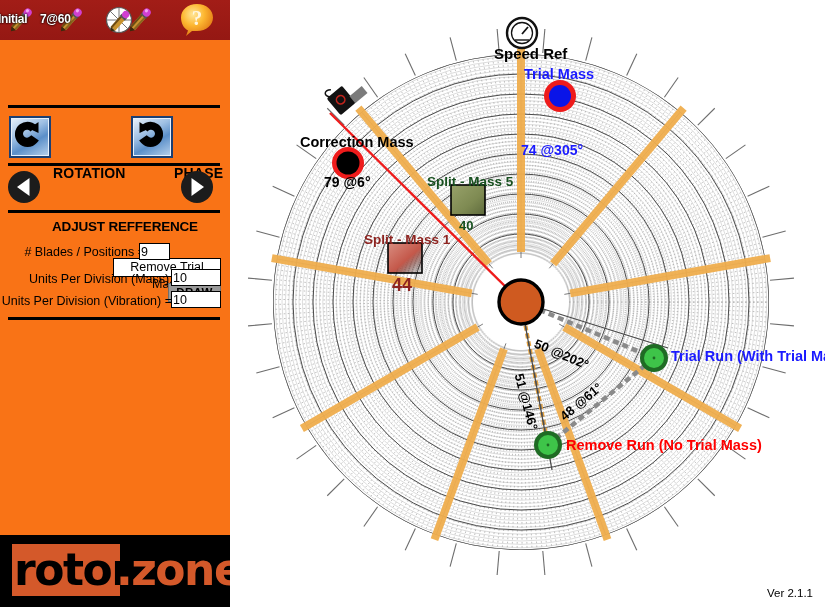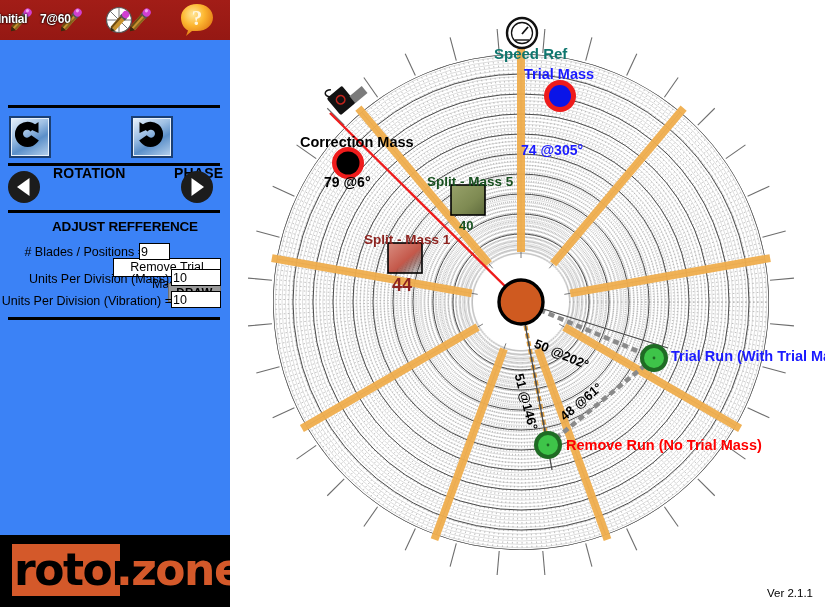--- a/index.html
+++ b/index.html
@@ -35,21 +35,21 @@
     text-shadow:0 0 2px #000,0 0 2px #000;
     letter-spacing:-0.3px;
     pointer-events:none;
   }
   #help-btn{
     position:absolute;left:178px;top:2px;width:38px;height:36px;cursor:pointer;
   }
 
   #panel-body{
     position:absolute;left:0;top:40px;width:230px;height:495px;
-    background:#3b82f6;
+    background:#f97316;
   }
   .divider{
     position:absolute;left:8px;width:212px;height:3px;background:#000;
   }
 
   .modebtn{
     position:absolute;width:38px;height:38px;
     border:2px solid #1b3f73;
     background:linear-gradient(150deg,#eaf2fb 0%,#9fc0e4 38%,#5b8fc9 62%,#b9d3ee 100%);
     box-shadow:inset 0 0 0 1px #e8f1fa;
@@ -793,21 +793,21 @@
       </g>
 
       <g>
         <circle cx="292" cy="33" r="15" fill="#fff" stroke="#111" stroke-width="2.4"></circle>
         <circle cx="292" cy="33" r="10.5" fill="#fff" stroke="#111" stroke-width="1.3"></circle>
         <line x1="292" y1="34" x2="298" y2="27" stroke="#111" stroke-width="1.8"></line>
         <line x1="285" y1="40" x2="299" y2="40" stroke="#111" stroke-width="1.4"></line>
       </g>
     </svg>
 
-    <div class="chart-label" style="left:264px;top:45px;font-size:15px;color:#0f766e;">Speed Ref</div>
+    <div class="chart-label" style="left:264px;top:45px;font-size:15px;color:#000000;">Speed Ref</div>
 
     <div class="chart-label" style="left:294px;top:66px;font-size:14.5px;color:#1a1aff;">Trial Mass</div>
     <div class="chart-label" style="left:291px;top:94px;font-size:14px;color:#1a1aff;margin-top:48px;">74 @305°</div>
 
     <div class="chart-label" style="left:70px;top:134px;font-size:14.5px;color:#000;">Correction Mass</div>
     <div class="chart-label" style="left:94px;top:174px;font-size:14px;color:#000;">79 @6°</div>
 
     <div class="chart-label" style="left:197px;top:174px;font-size:13.5px;color:#17501f;">Split - Mass 5</div>
     <div class="chart-label" style="left:229px;top:218px;font-size:13px;color:#17501f;">40</div>
 

